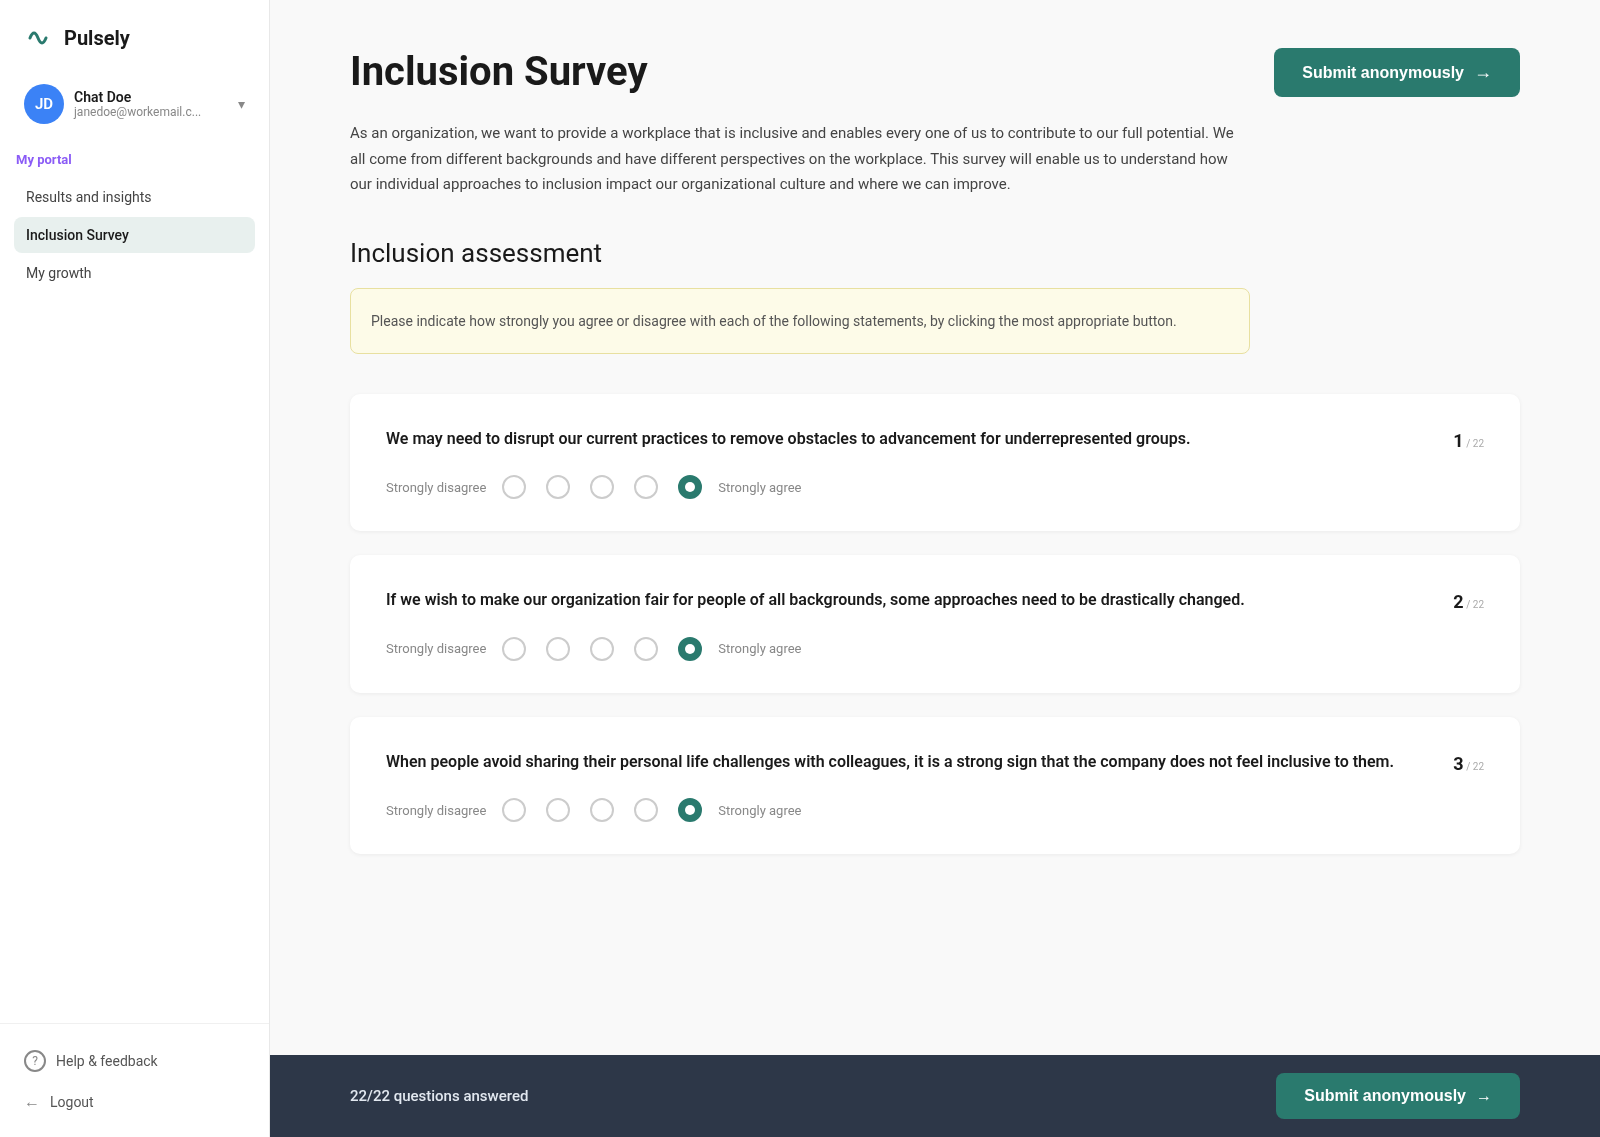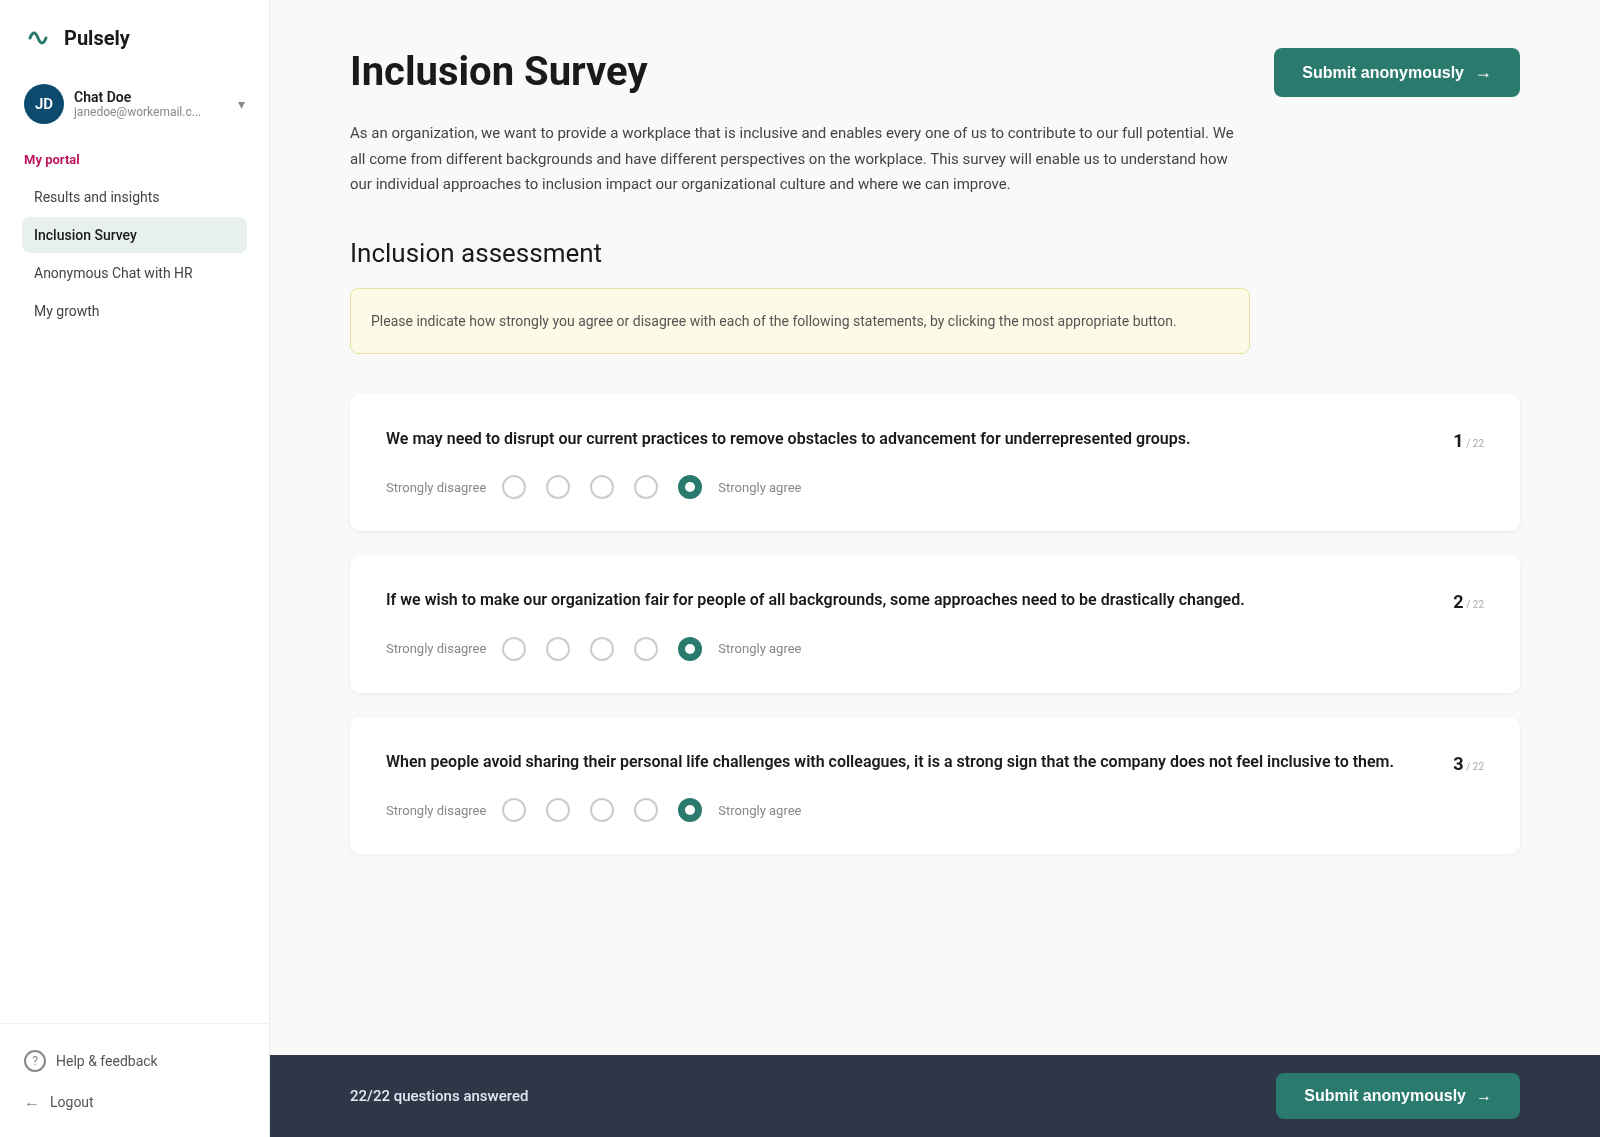--- a/index.html
+++ b/index.html
@@ -35,37 +35,37 @@
       display: flex;
       align-items: center;
       gap: 10px;
       padding: 12px 24px;
       cursor: pointer;
     }
     .avatar {
       width: 40px;
       height: 40px;
       border-radius: 50%;
-      background: #0c4a6e;
+      background: #3b82f6;
       overflow: hidden;
       display: flex; align-items: center; justify-content: center;
       color: #fff; font-size: 15px; font-weight: 600;
     }
     .user-info { flex: 1; }
     .user-name { font-size: 14px; font-weight: 600; color: #1a1a1a; }
     .user-email { font-size: 12px; color: #888; }
     .chevron-icon { color: #888; font-size: 14px; }
 
     .sidebar-section-label {
-      padding: 16px 24px 8px;
+      padding: 16px 16px 8px;
       font-size: 13px;
       font-weight: 700;
-      color: #be185d;
-    }
-    .sidebar-nav { padding: 4px 22px; }
+      color: #8b5cf6;
+    }
+    .sidebar-nav { padding: 4px 14px; }
     .sidebar-item {
       display: flex;
       align-items: center;
       padding: 10px 12px;
       border-radius: 8px;
       font-size: 14px;
       color: #444;
       cursor: pointer;
       margin-bottom: 2px;
     }
@@ -286,23 +286,20 @@
   <div class="sidebar-section-label">My portal</div>
 
   <nav class="sidebar-nav">
     <div class="sidebar-item">
       <span>Results and insights</span>
     </div>
     <div class="sidebar-item active">
       <span>Inclusion Survey</span>
     </div>
     <div class="sidebar-item">
-      <span>Anonymous Chat with HR</span>
-    </div>
-    <div class="sidebar-item">
       <span>My growth</span>
     </div>
   </nav>
 
   <div class="sidebar-bottom">
     <div class="sidebar-bottom-item">
       <div class="icon-circle">?</div>
       <span>Help &amp; feedback</span>
     </div>
     <div class="sidebar-bottom-item">

